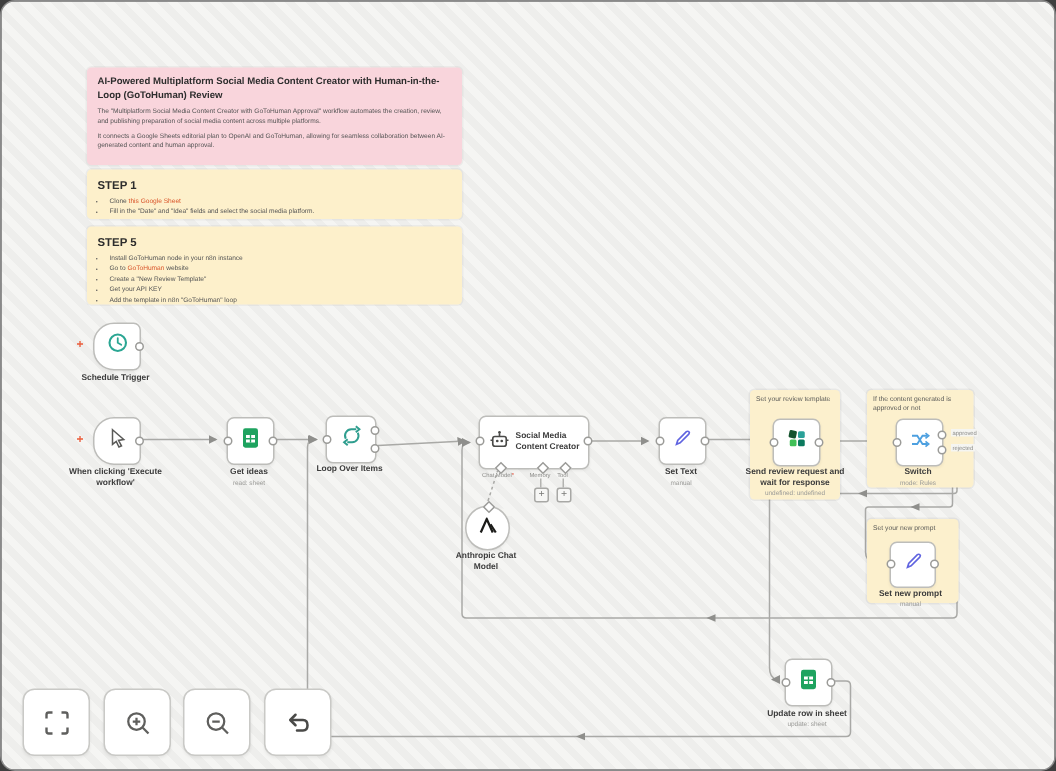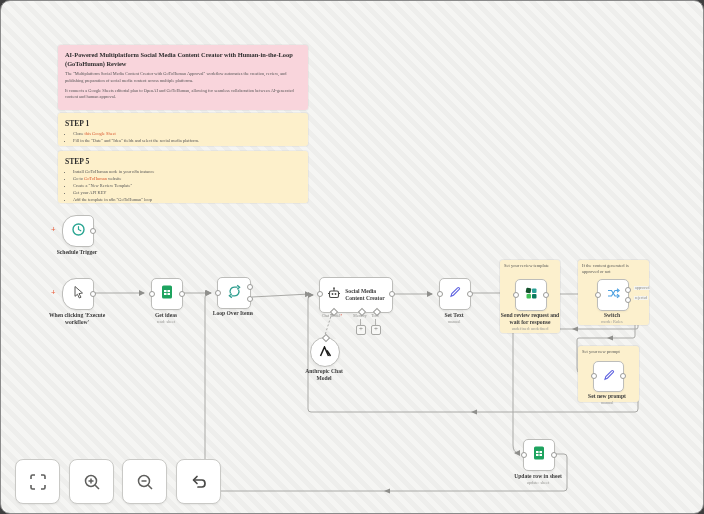--- a/index.html
+++ b/index.html
@@ -1,21 +1,20 @@
 <!DOCTYPE html>
 <html><head>
 <meta charset="utf-8">
 <style>
   html,body{margin:0;padding:0;}
   body{background:#3f3f3f;font-family:"Liberation Sans",sans-serif;-webkit-font-smoothing:antialiased;}
   #canvas{
     position:relative;width:704px;height:514px;overflow:hidden;
     border-radius:10px;border:1px solid #8a8a8a;box-sizing:border-box;
     background:repeating-linear-gradient(45deg,#f5f5f3 0px,#f5f5f3 5px,#eeeeec 5px,#eeeeec 10px);
-    font-family:Liberation Serif, serif;
   }
   svg.wires{position:absolute;left:0;top:0;pointer-events:none;}
 
   
   .bignote{position:absolute;box-sizing:border-box;border-radius:3px;padding:6px 7px;box-shadow:0 0 0 1px rgba(0,0,0,0.04);}
   .bignote.pink{background:#f9d5dc;}
   .bignote.yellow{background:#fdf0cb;}
   .bignote h1{margin:0 0 3px 0;font-size:6.4px;line-height:1.35;color:#2d2d2d;}
   .bignote h2{margin:0 0 2px 0;font-size:7.6px;color:#2d2d2d;}
   .bignote p{margin:0 0 3px 0;font-size:4.4px;line-height:1.5;color:#555;}

